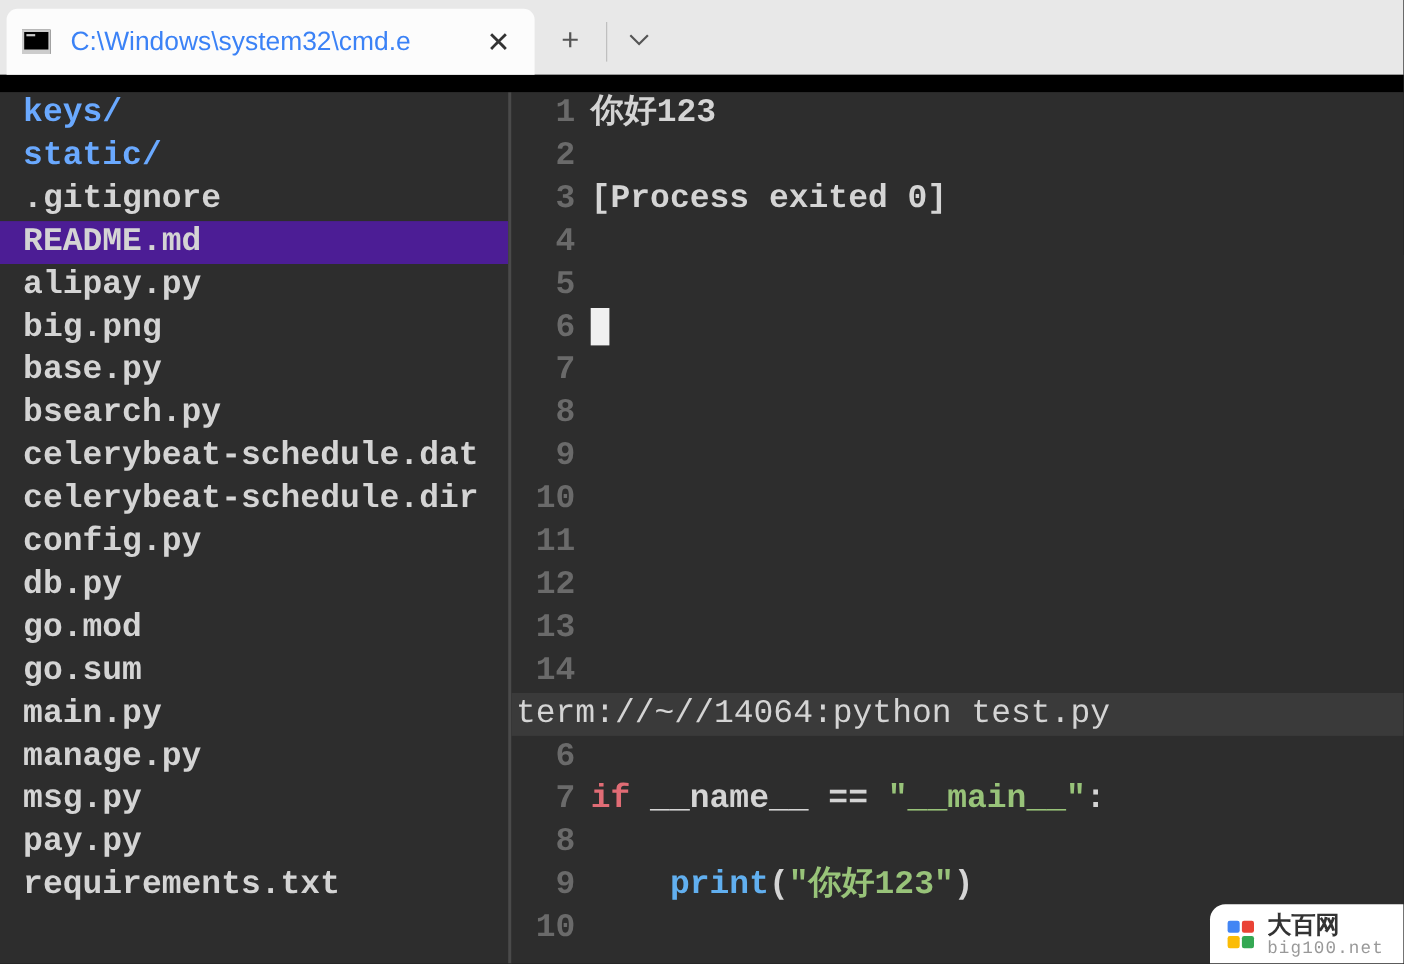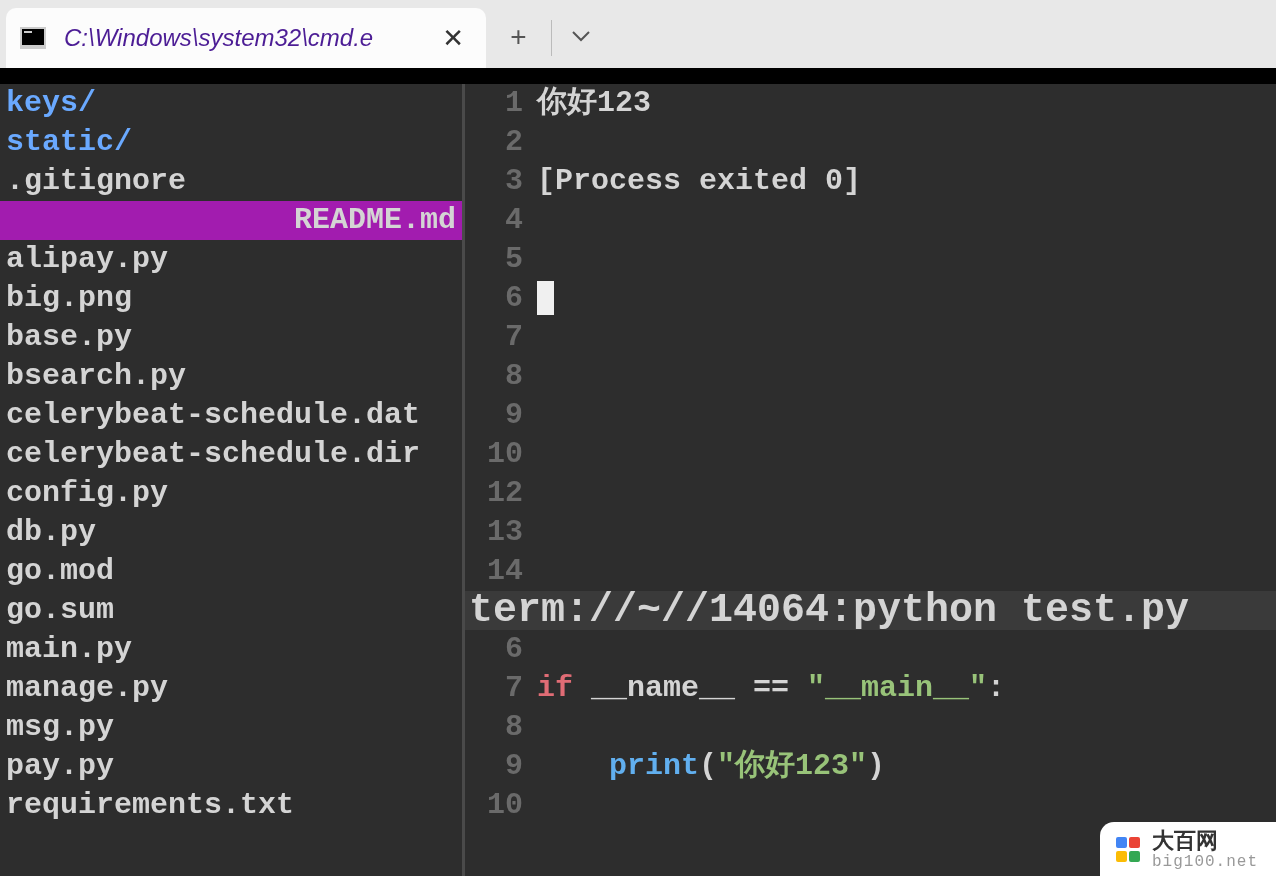--- a/index.html
+++ b/index.html
@@ -47,25 +47,24 @@
       position: absolute;
       top: 2px;
       left: 2px;
       width: 8px;
       height: 2px;
       background: #ccc;
     }
     .tab-title {
       font-family: "Segoe UI", Arial, sans-serif;
       font-size: 24px;
-      color: #4c1d95;
+      color: #3b82f6;
       flex: 1;
       white-space: nowrap;
       overflow: hidden;
-      font-style: italic;
     }
     .tab-close {
       font-size: 26px;
       color: #333;
       padding: 4px 10px;
       cursor: pointer;
       font-family: Arial, sans-serif;
     }
     .tab-controls {
       display: flex;
@@ -104,32 +103,31 @@
     }
     .sidebar {
       width: 465px;
       background: #2d2d2d;
       overflow: hidden;
       border-right: 3px solid #4a4a4a;
     }
     .file-item {
       font-size: 30px;
       color: #d4d4d4;
-      padding: 0 6px;
+      padding: 0 21px;
       line-height: 39px;
       cursor: pointer;
       white-space: nowrap;
       font-weight: bold;
     }
     .file-item.dir {
       color: #6aa9ff;
     }
     .file-item.selected {
-      background: #a21caf;
-      text-align: right;
+      background: #4c1d95;
     }
     .editor-area {
       flex: 1;
       display: flex;
       flex-direction: column;
       background: #2d2d2d;
     }
     .pane {
       position: relative;
     }
@@ -161,24 +159,24 @@
     .cursor-block {
       display: inline-block;
       width: 17px;
       height: 34px;
       background: #f0f0f0;
       vertical-align: middle;
     }
     .status-line {
       background: #3a3a3a;
       color: #d4d4d4;
-      font-size: 40px;
+      font-size: 30px;
       line-height: 39px;
       padding-left: 4px;
-      font-weight: bold;
+      font-weight: normal;
       white-space: pre;
     }
     .kw { color: #e06c75; }
     .fn { color: #61afef; }
     .str { color: #98c379; }
     .watermark {
       position: absolute;
       right: 0;
       bottom: 0;
       background: #fff;
@@ -298,20 +296,24 @@
         </div>
         <div class="code-line">
           <div class="gutter">9</div>
           <div class="code"></div>
         </div>
         <div class="code-line">
           <div class="gutter">10</div>
           <div class="code"></div>
         </div>
         <div class="code-line">
+          <div class="gutter">11</div>
+          <div class="code"></div>
+        </div>
+        <div class="code-line">
           <div class="gutter">12</div>
           <div class="code"></div>
         </div>
         <div class="code-line">
           <div class="gutter">13</div>
           <div class="code"></div>
         </div>
         <div class="code-line">
           <div class="gutter">14</div>
           <div class="code"></div>

